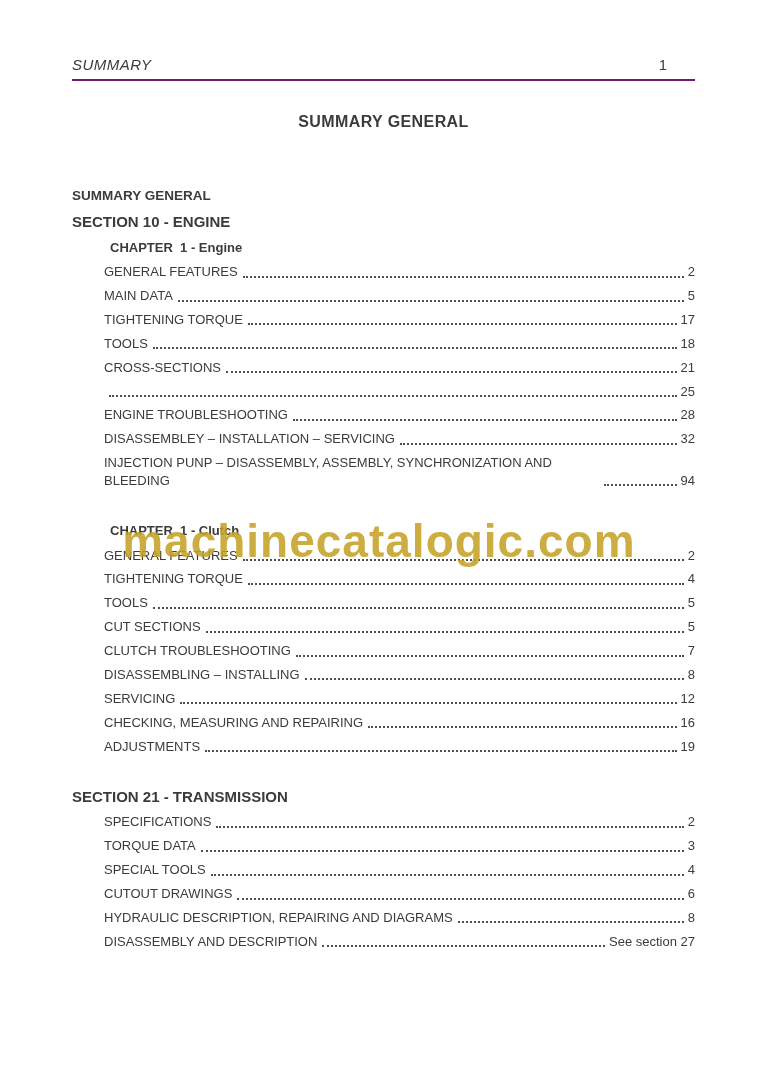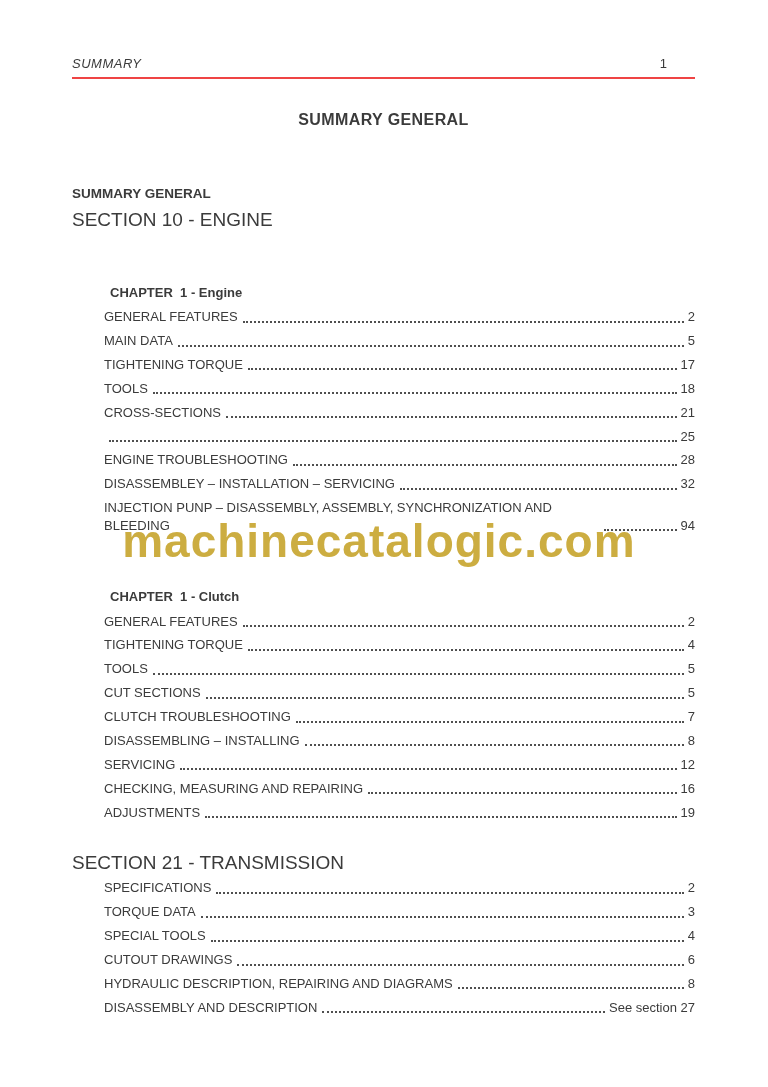--- a/index.html
+++ b/index.html
@@ -18,23 +18,23 @@
   .page {
     position: absolute;
     left: 72px;
     top: 56px;
     width: 623px;
   }
   .running-header {
     display: flex;
     justify-content: space-between;
     align-items: flex-end;
-    font-size: 13px;
+    font-size: 15px;
     padding-bottom: 6px;
-    border-bottom: 2px solid #ef4444;
+    border-bottom: 2px solid #701a75;
   }
   .running-title {
     font-style: italic;
     letter-spacing: 0.5px;
   }
   .running-pageno {
     margin-right: 28px;
   }
   .doc-title {
     margin: 32px 0 0 0;
@@ -45,34 +45,33 @@
   }
   .toc {
     margin-top: 52px;
   }
   .toc-heading {
     font-size: 13.5px;
     font-weight: bold;
     line-height: 26px;
   }
   .section-title {
-    font-size: 19px;
-    font-weight: normal;
+    font-size: 15px;
+    font-weight: bold;
     line-height: 26px;
   }
   .toc-section + .toc-section {
     margin-top: 26px;
   }
   .chapter-title {
     margin-left: 38px;
     font-size: 13px;
     font-weight: bold;
     line-height: 25px;
     white-space: pre-wrap;
-    margin-top: 47px;
   }
   .entry {
     margin-left: 32px;
     display: flex;
     align-items: flex-end;
     font-size: 13px;
     line-height: 17.5px;
     padding: 3.2px 0;
   }
   .entry-label {

